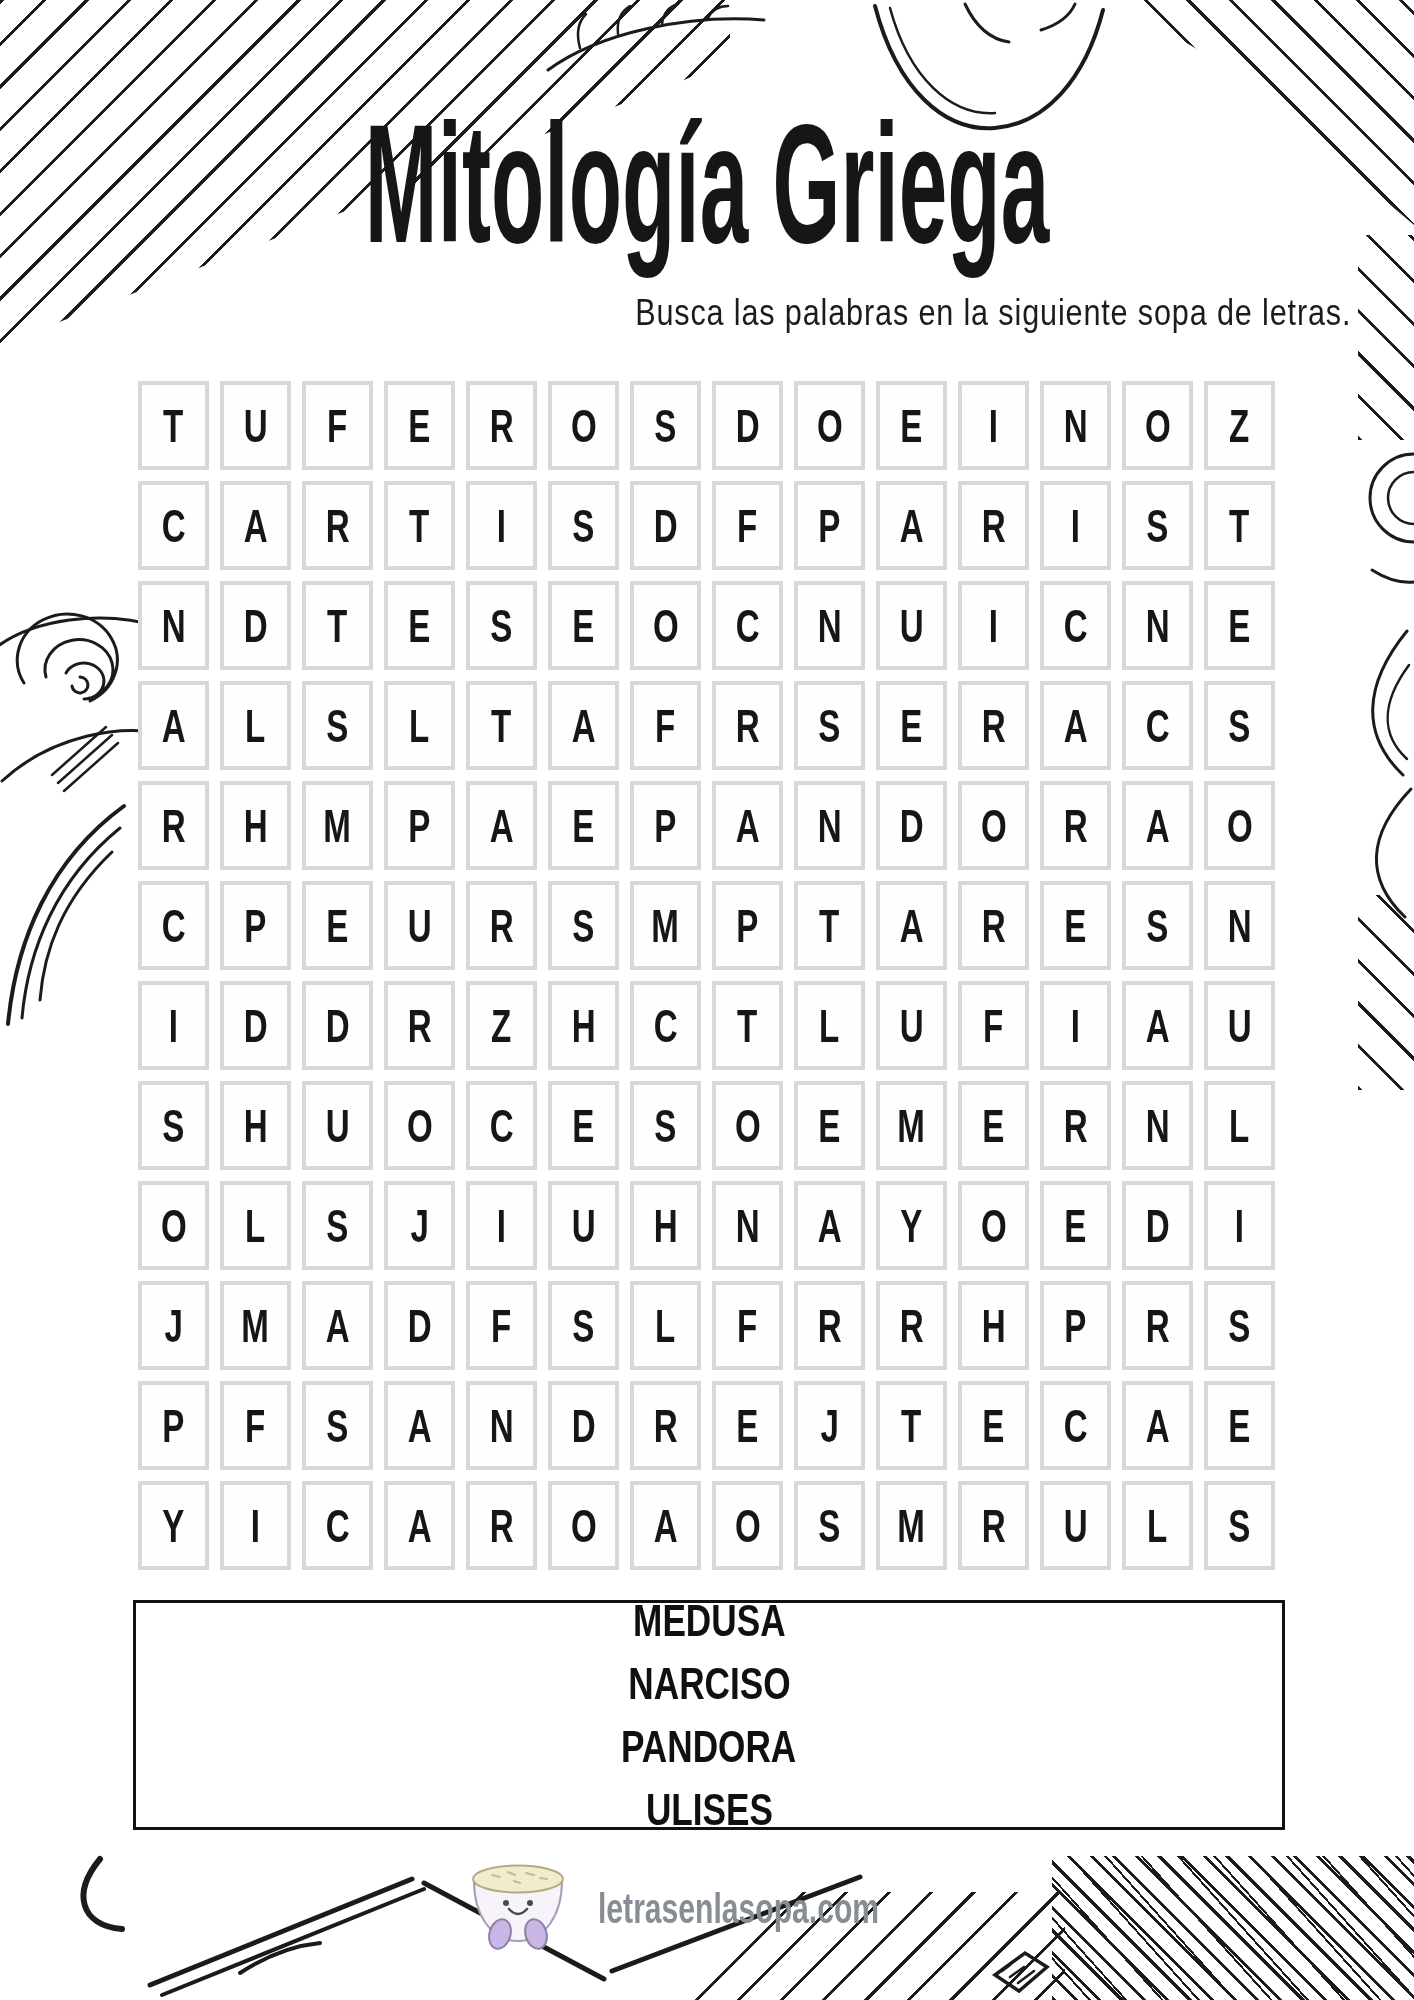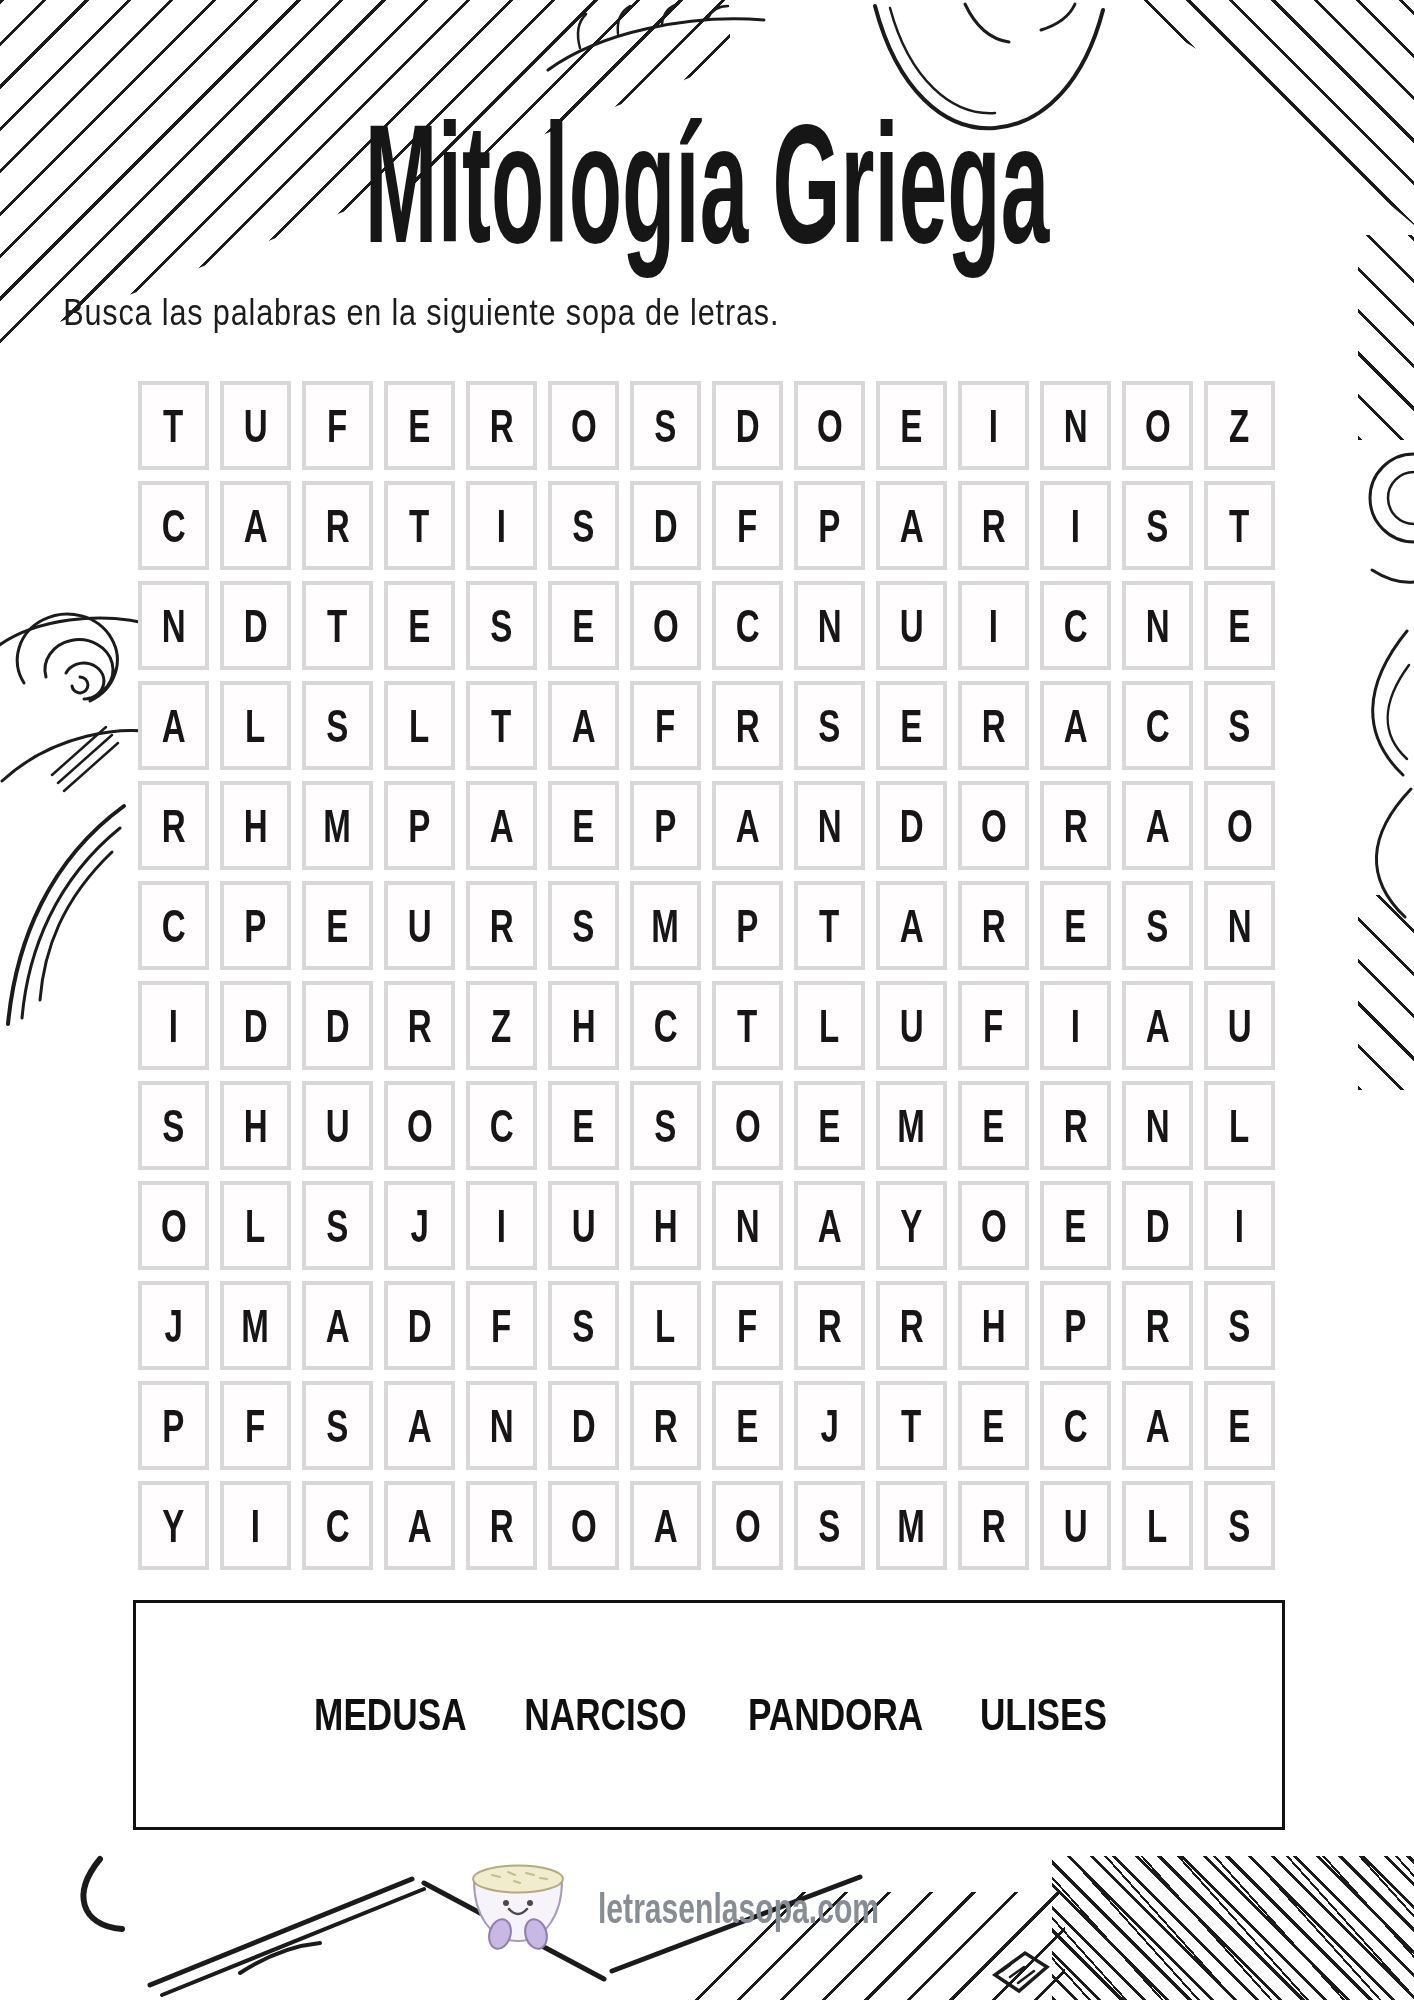--- a/index.html
+++ b/index.html
@@ -26,37 +26,37 @@
   .doodle-svg{position:absolute;z-index:0;pointer-events:none;}
   .doodle-svg path,.doodle-svg circle,.doodle-svg line,.doodle-svg polyline
       {fill:none;stroke:var(--doodle-ink);stroke-linecap:round;}
 
   
   .title-wrap{position:absolute;left:0;top:84px;width:100%;z-index:1;
               display:flex;justify-content:center;}
   .title{font-size:168px;font-weight:bold;line-height:1.2;color:var(--letter-ink);
          white-space:nowrap;transform:scaleX(0.52);transform-origin:center;}
   .subtitle-wrap{position:absolute;left:0;top:292px;width:100%;z-index:1;
-                 display:flex;justify-content:flex-start;}
+                 display:flex;justify-content:flex-end;}
   .subtitle{font-size:36px;color:#1c1c1c;white-space:nowrap;letter-spacing:1px;
             transform:scaleX(0.85);transform-origin:center;}
 
   
   .grid{position:absolute;left:138px;top:381px;z-index:1;display:grid;
         grid-template-columns:repeat(14,71px);grid-auto-rows:89px;gap:11px;}
   .cell{box-sizing:border-box;border:4px solid var(--cell-border);background:#fffdfe;
         display:flex;align-items:center;justify-content:center;}
   .cell-letter{font-size:46px;font-weight:bold;color:var(--letter-ink);line-height:1;
                display:inline-block;transform:scaleX(0.72);}
 
   
   .wordbox{position:absolute;left:133px;top:1600px;width:1152px;height:230px;z-index:1;
            box-sizing:border-box;border:3px solid var(--word-box-border);background:#fff;
            display:flex;align-items:stretch;}
-  .word-col{flex:1 1 0;display:flex;flex-direction:row;justify-content:center;
+  .word-col{flex:1 1 0;display:flex;flex-direction:column;justify-content:center;
             align-items:center;gap:19px;}
   .word{font-size:44px;font-weight:bold;color:#101010;line-height:1;
         display:inline-block;transform:scaleX(0.8);white-space:nowrap;}
 
   
   .mascot{position:absolute;left:462px;top:1853px;z-index:1;}
   .footer-site{position:absolute;left:598px;top:1887px;z-index:1;
                font-size:43px;font-weight:bold;color:var(--footer-text);line-height:1;
                transform:scaleX(0.7);transform-origin:left center;white-space:nowrap;
                text-decoration:none;}

